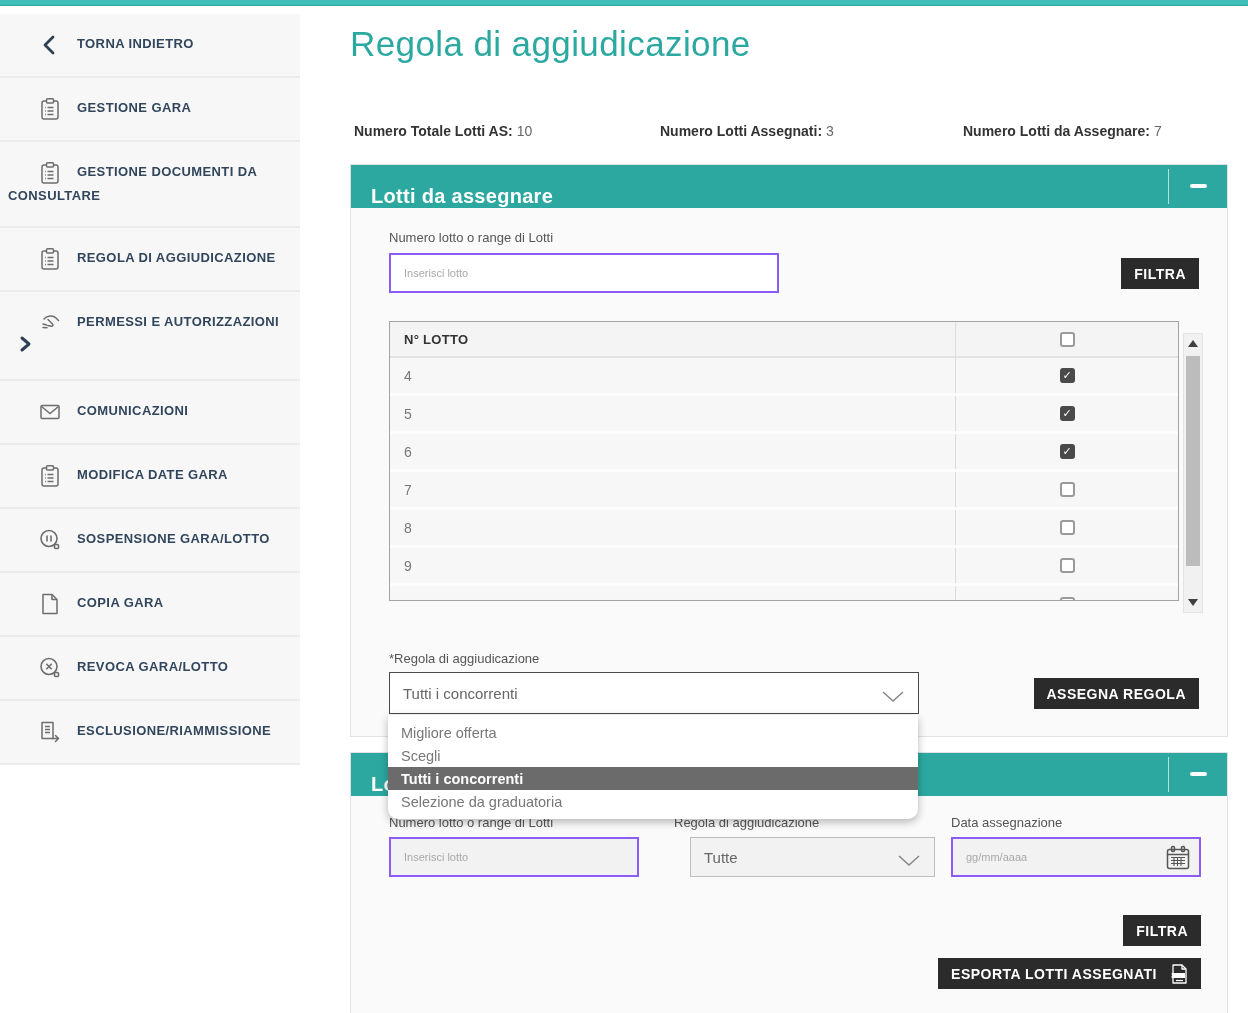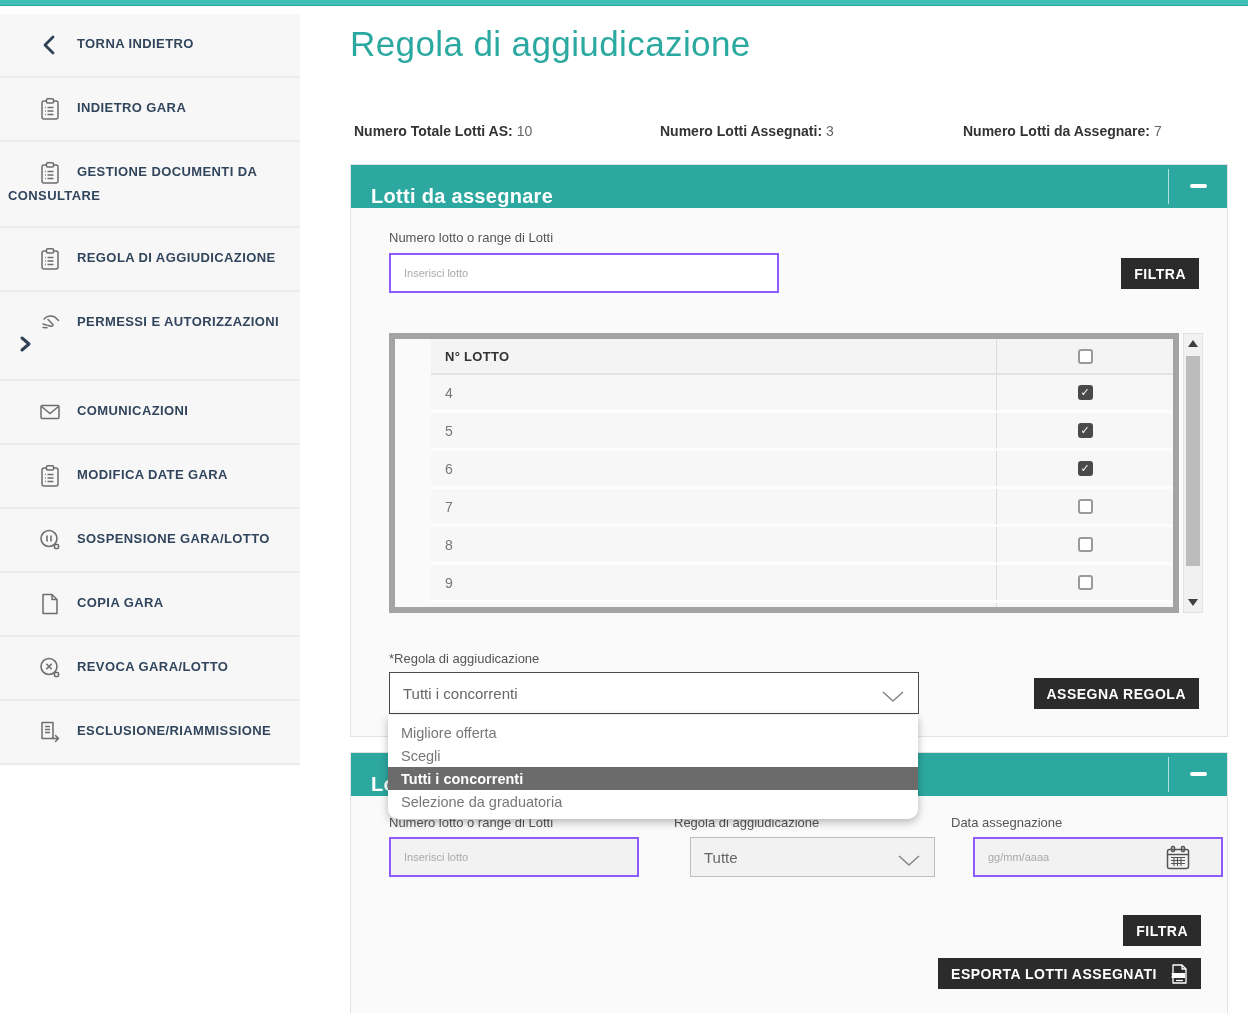--- a/index.html
+++ b/index.html
@@ -55,22 +55,22 @@
     font-family:"Liberation Sans","DejaVu Sans",sans-serif; }
   .text-input::placeholder { color:#a9a9a9; opacity:1; }
   .text-input.gray { background:#f2f2f2; }
 
   .dark-btn { position:absolute; background:#2b2b2b; color:#fff; border:none;
     font-size:14px; font-weight:bold; letter-spacing:.5px; height:31px;
     padding:0 13px; cursor:pointer; display:flex; align-items:center; justify-content:center;
     font-family:"Liberation Sans","DejaVu Sans",sans-serif; }
 
   
-  .lot-table { position:absolute; left:38px; top:168px; width:790px; height:280px;
-    border:6px solid #a3a3a3; overflow:hidden; background:#fafafa;padding-left:36px; }
+  .lot-table { position:absolute; left:38px; top:156px; width:790px; height:280px;
+    border:1px solid #a3a3a3; overflow:hidden; background:#fafafa; }
   .t-row { display:flex; background:#f7f7f7; border-bottom:3px solid #fdfdfd; height:38px; }
   .t-row.head { height:36px; background:#f4f4f4; border-bottom:2px solid #e2e2e2; }
   .c1 { width:566px; display:flex; align-items:center; padding-left:14px;
     border-right:1px solid #dcdcdc; font-size:14px; color:#777; }
   .t-row.head .c1 { font-size:13px; font-weight:bold; color:#333; letter-spacing:.3px; }
   .c2 { flex:1; display:flex; align-items:center; justify-content:center; }
   .cb { width:15px; height:15px; border:2px solid #9a9a9a; border-radius:3px;
     background:#fff; cursor:pointer; display:flex; align-items:center; justify-content:center; }
   .cb.checked { background:#4a4a4a; border-color:#4a4a4a; }
   .cb.checked::after { content:"✓"; color:#fff; font-size:11px; font-weight:bold; line-height:1; }
@@ -118,21 +118,21 @@
     </span><span>TORNA INDIETRO</span>
   </div>
 
   <div class="side-item">
     <span class="ic">
       <svg width="24" height="24" viewBox="0 0 24 24" fill="none" stroke="#6e6e6e" stroke-width="1.5">
           <rect x="4" y="4" width="16" height="18" rx="2"></rect>
           <rect x="8.5" y="1.8" width="7" height="4.2" rx="1" fill="#f7f7f7"></rect>
           <path d="M9.5 10.5h6M9.5 14h6M9.5 17.5h6M7 10.5h.8M7 14h.8M7 17.5h.8"></path>
         </svg>
-    </span><span>INDIETRO GARA</span>
+    </span><span>GESTIONE GARA</span>
   </div>
 
   <div class="side-item">
     <span class="ic">
       <svg width="24" height="24" viewBox="0 0 24 24" fill="none" stroke="#6e6e6e" stroke-width="1.5">
           <rect x="4" y="4" width="16" height="18" rx="2"></rect>
           <rect x="8.5" y="1.8" width="7" height="4.2" rx="1" fill="#f7f7f7"></rect>
           <path d="M9.5 10.5h6M9.5 14h6M9.5 17.5h6M7 10.5h.8M7 14h.8M7 17.5h.8"></path>
         </svg>
     </span><span>GESTIONE DOCUMENTI DA CONSULTARE</span>
@@ -334,21 +334,21 @@
   <div class="select-box gray" style="left:339px; top:84px; width:245px; height:40px;">
     <span>Tutte</span>
     <span class="chev" style="top:15px;">
       <svg width="22" height="12" viewBox="0 0 22 12">
           <polyline points="1,1 11,10 21,1" fill="none" stroke="#888" stroke-width="1.6"></polyline>
         </svg>
     </span>
   </div>
 
   <label class="field-label" style="left:600px; top:62px;">Data assegnazione</label>
-  <input class="text-input gray" style="left: 622px; top: 84px; width: 250px; padding-right: 44px;" placeholder="gg/mm/aaaa">
+  <input class="text-input gray" style="left: 600px; top: 84px; width: 250px; padding-right: 44px;" placeholder="gg/mm/aaaa">
   <span class="cal-ic" style="left:814px; top:92px;">
     <svg width="26" height="26" viewBox="0 0 26 26" fill="none" stroke="#555" stroke-width="1.5">
         <rect x="2.5" y="4.5" width="21" height="19" rx="2"></rect>
         <rect x="6.5" y="1.5" width="3" height="5" rx="1.2"></rect>
         <rect x="16.5" y="1.5" width="3" height="5" rx="1.2"></rect>
         <path d="M2.5 9.5h21"></path>
         <path d="M6 12.5h14M6 15.5h14M6 18.5h14M9 12v9M12.5 12v9M16 12v9" stroke-width="1.1"></path>
       </svg>
   </span>
 

